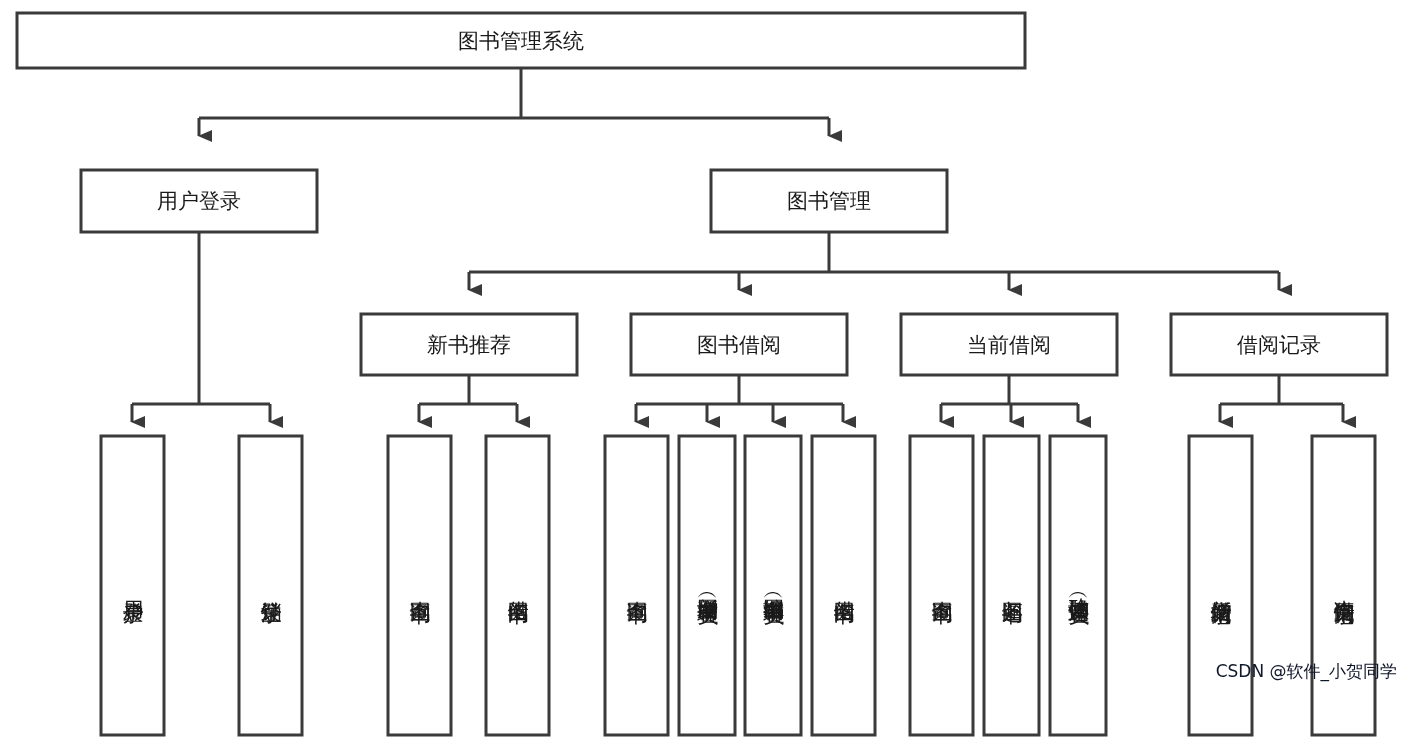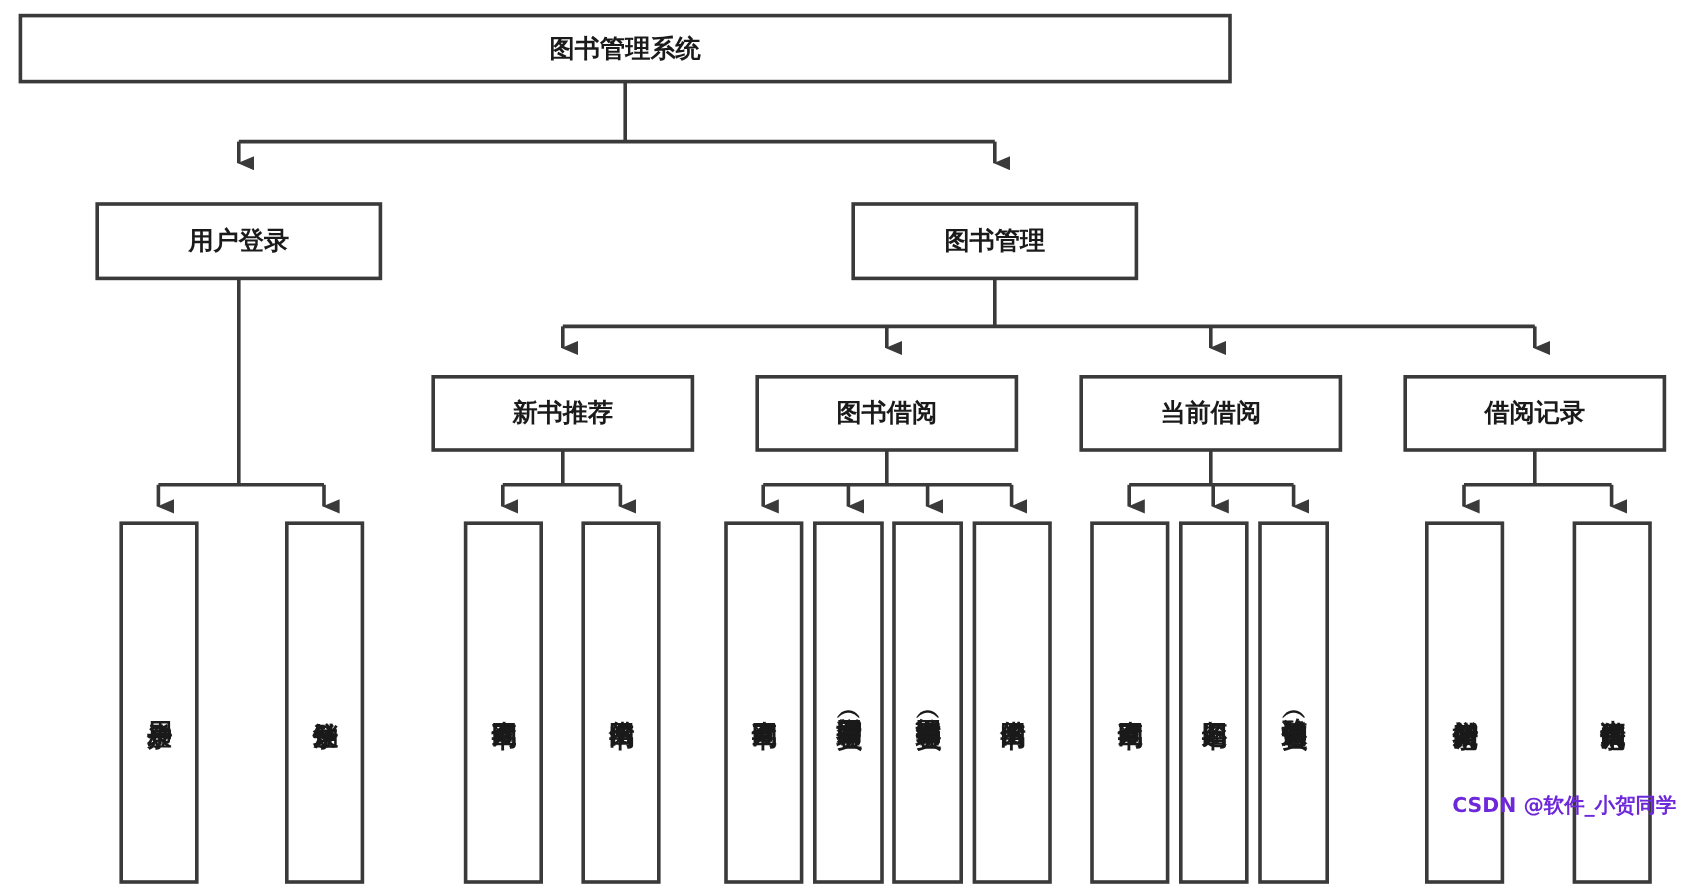--- a/index.html
+++ b/index.html
@@ -11,21 +11,20 @@
     width: 1405px;
     height: 747px;
     font-family: "DejaVu Sans", "Liberation Sans", sans-serif;
     overflow: hidden;
     position: relative;
   }
   #diagram-root {
     position: relative;
     width: 1405px;
     height: 688px;
-    font-weight: bold;
   }
   svg.flow {
     position: absolute;
     left: 0;
     top: 0;
     width: 1405px;
     height: 747px;
   }
   .node-box {
     fill: #ffffff;
@@ -59,21 +58,21 @@
     letter-spacing: 1px;
     white-space: nowrap;
     pointer-events: none;
   }
   .watermark {
     position: absolute;
     right: 8px;
     bottom: 5px;
     font-family: "DejaVu Sans", "Liberation Sans", sans-serif;
     font-size: 17px;
-    color: #6d28d9;
+    color: #0f172a;
     white-space: nowrap;
   }
 </style>
 </head>
 <body>
 
 <div id="diagram-root">
 
   <svg class="flow" viewBox="0 0 1405 747">
     <defs>

